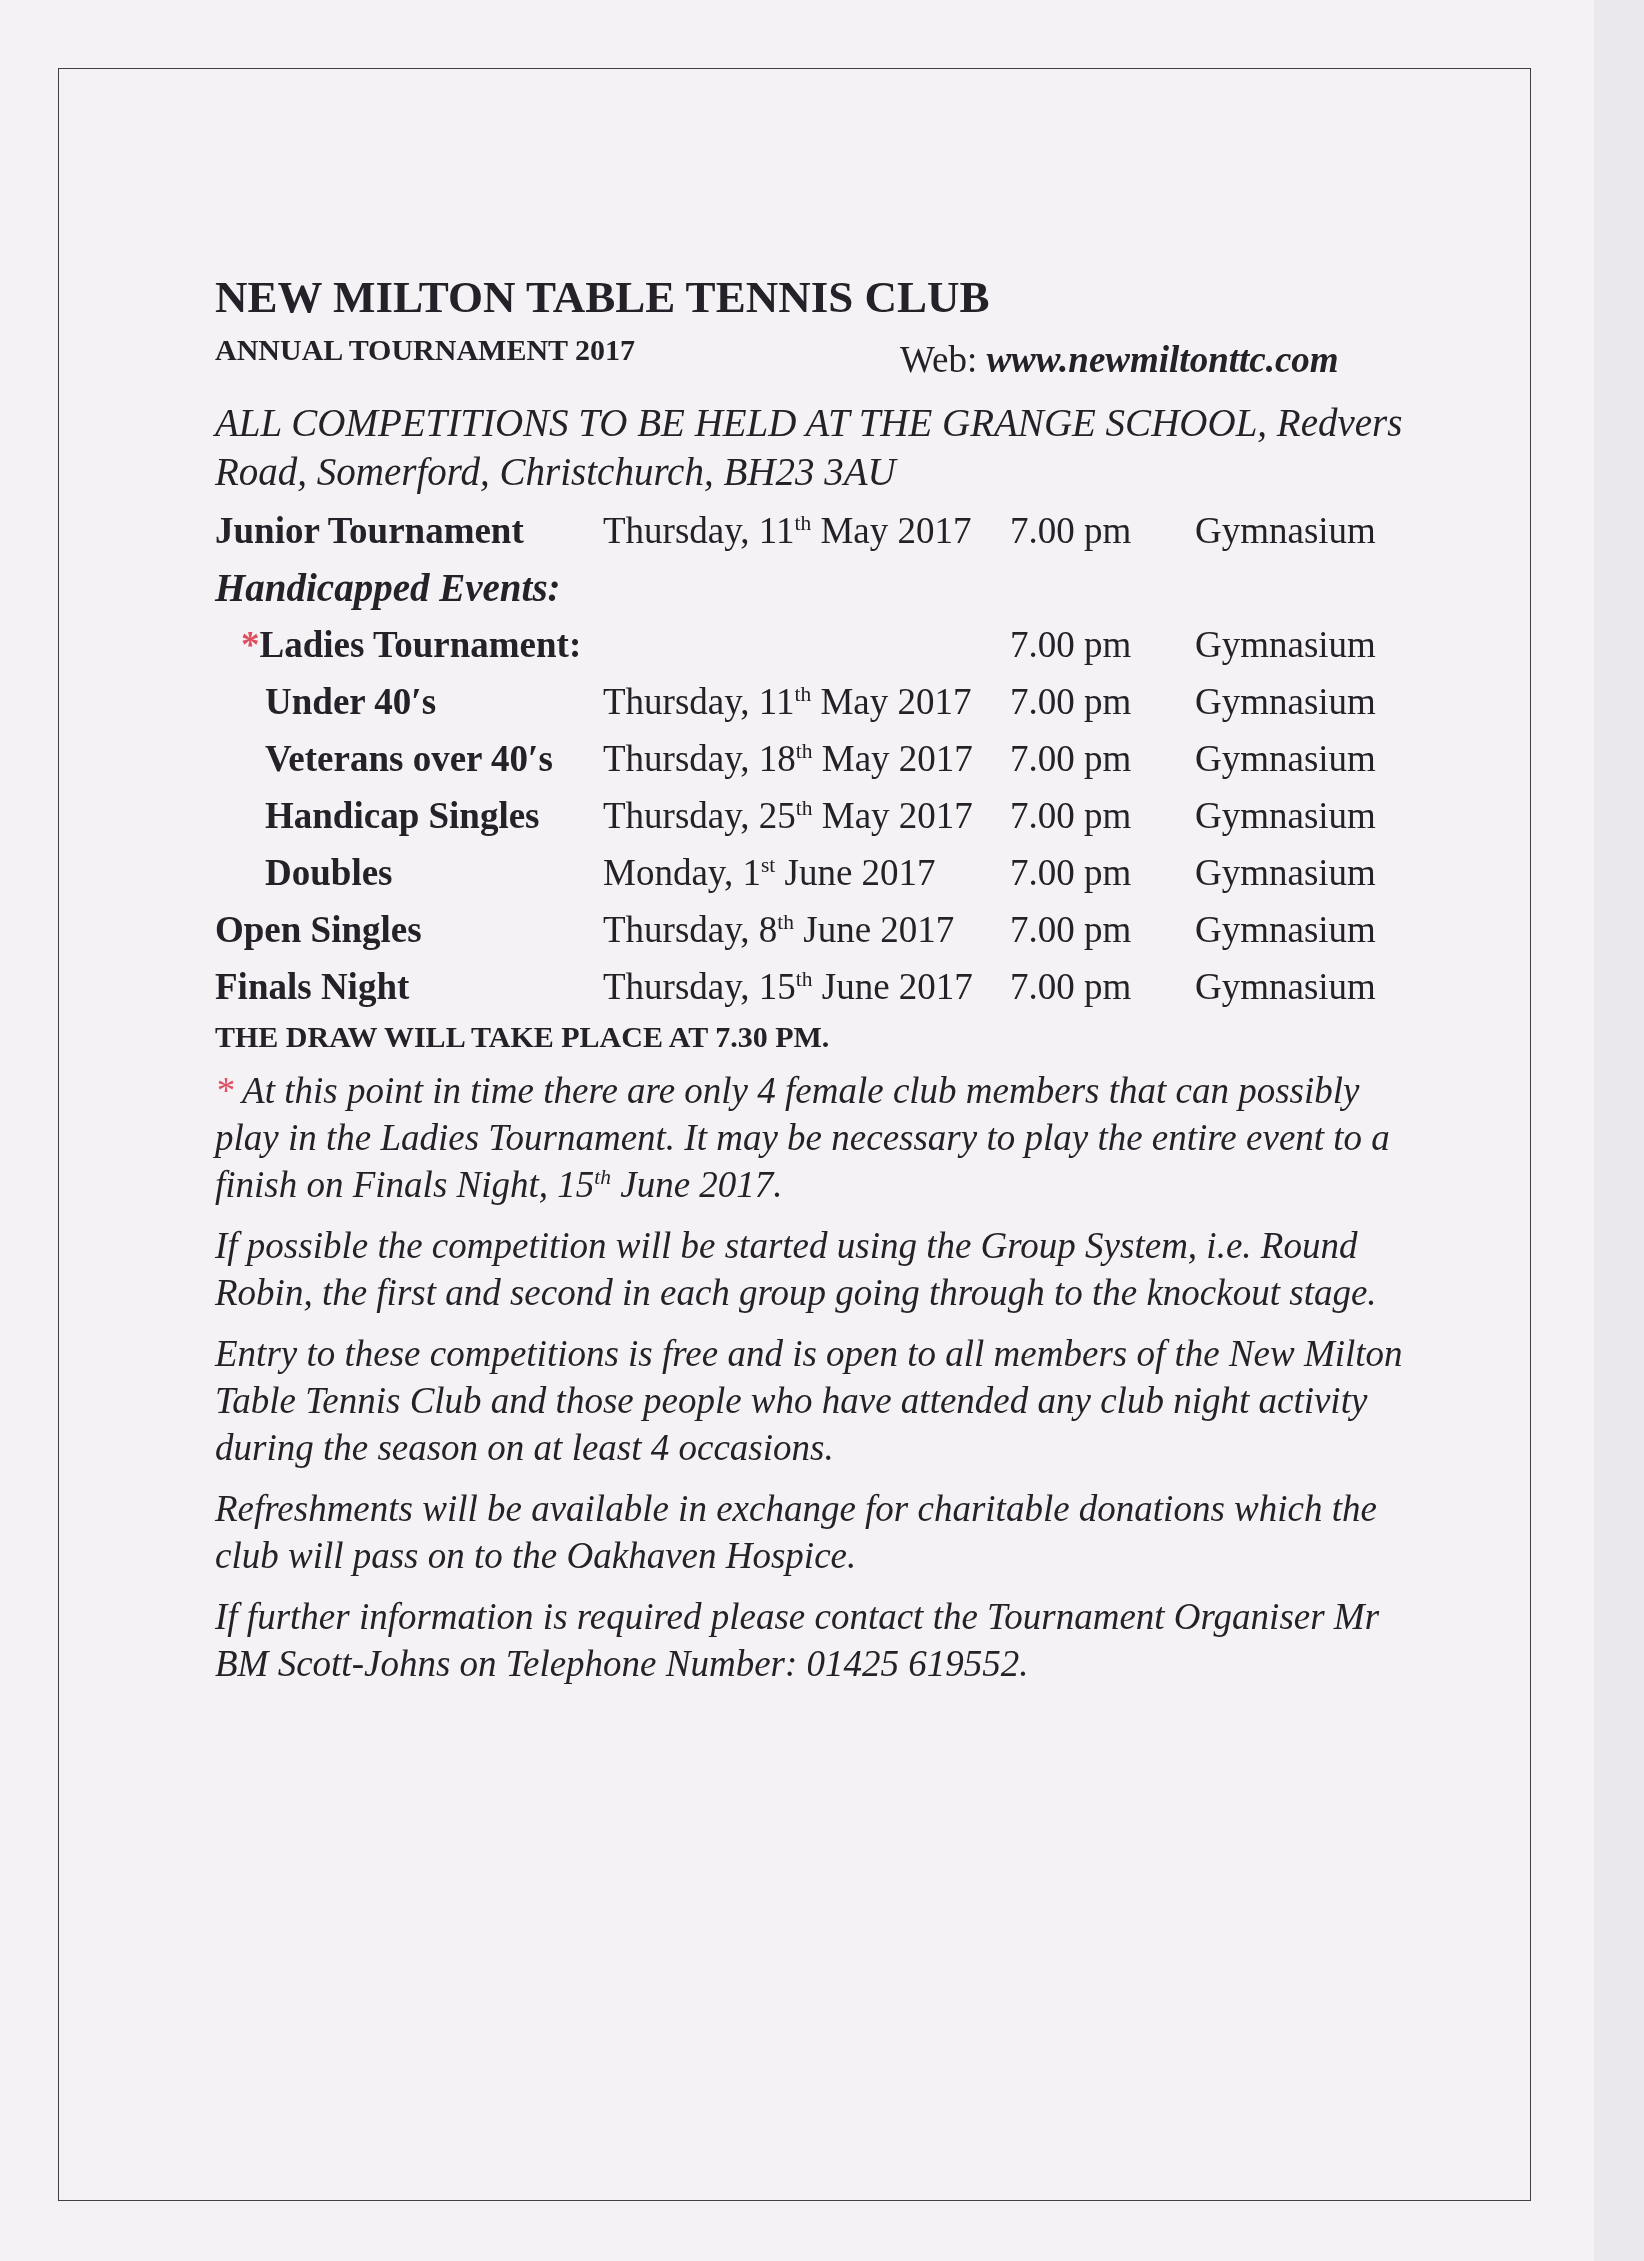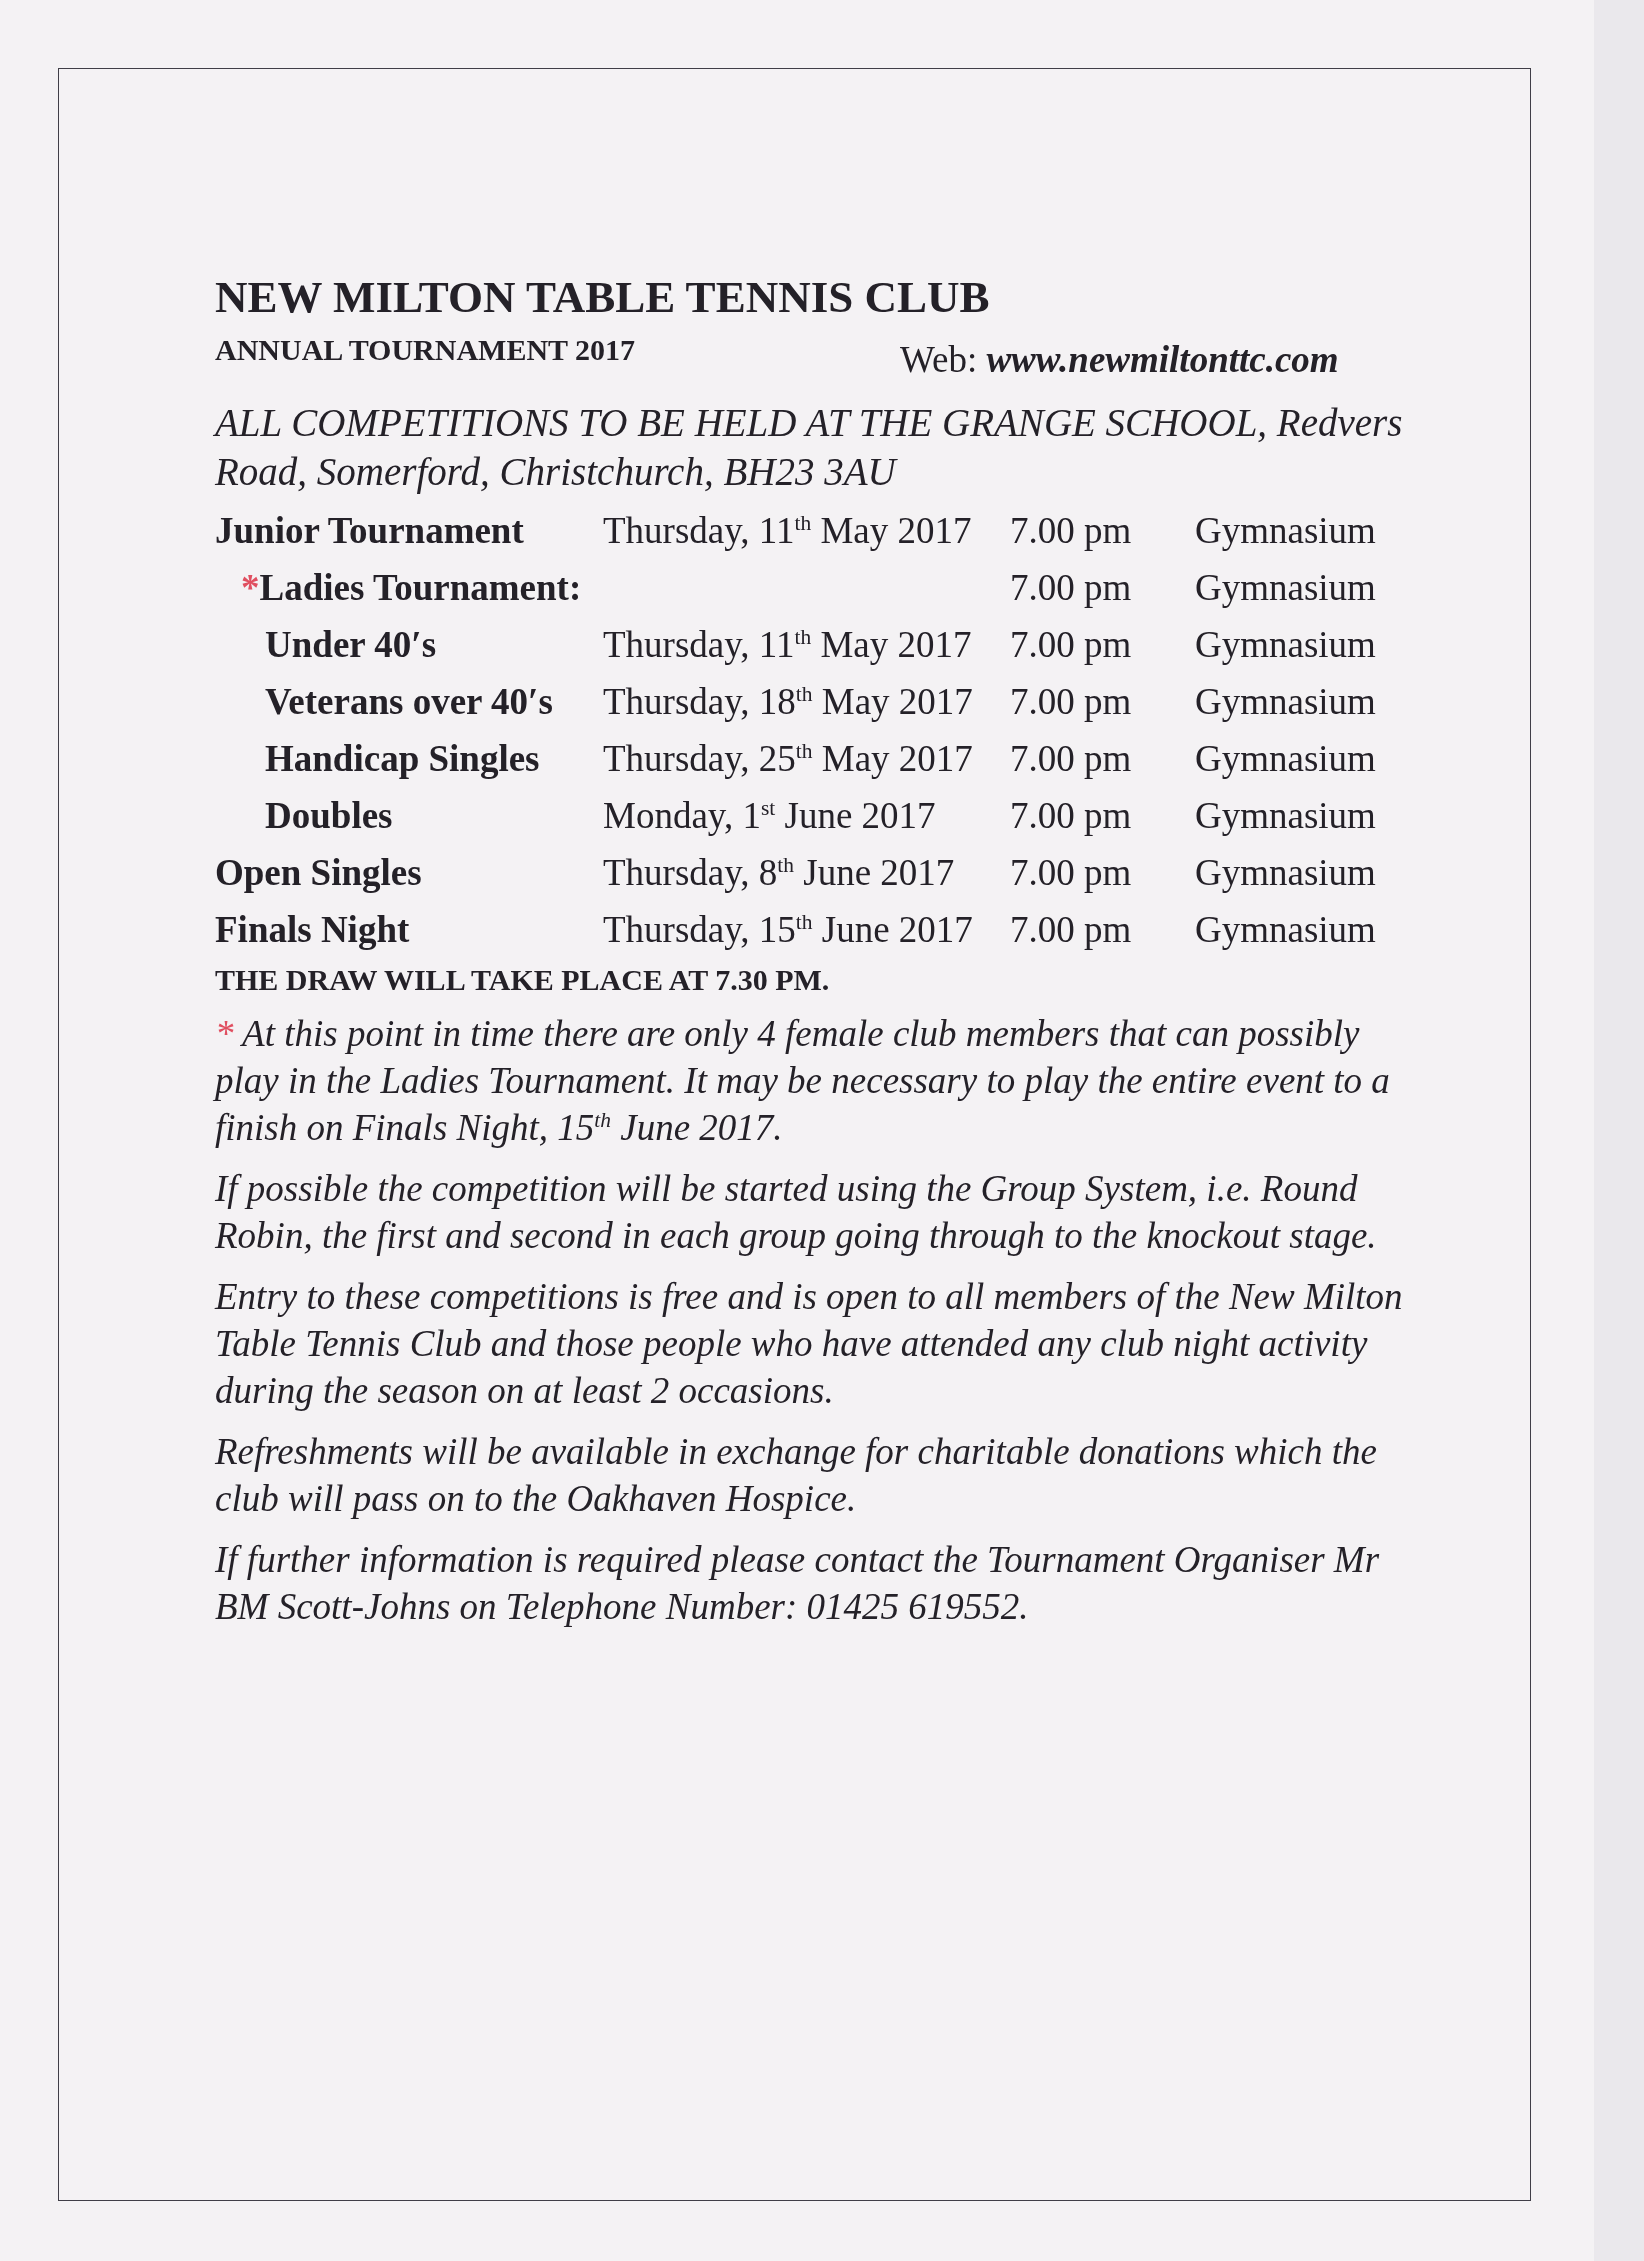--- a/index.html
+++ b/index.html
@@ -63,20 +63,21 @@
 
     <p class="venue-notice">ALL COMPETITIONS TO BE HELD AT THE GRANGE SCHOOL, Redvers Road, Somerford, Christchurch, BH23 3AU</p>
 
     <div class="schedule" id="schedule-rows">
         <div class="srow">
           <span class="c-event"><span>Junior Tournament</span></span>
           <span class="c-date"><span>Thursday, 11</span><sup>th</sup><span> May 2017</span></span>
           <span class="c-time">7.00 pm</span>
           <span class="c-venue">Gymnasium</span>
         </div>
+        <div class="srow"><span class="sub-heading">Handicapped Events:</span></div>
         <div class="srow indent has-ast">
           <span class="c-event"><span class="ast">*</span><span>Ladies Tournament:</span></span>
           <span class="c-time">7.00 pm</span>
           <span class="c-venue">Gymnasium</span>
         </div>
         <div class="srow indent">
           <span class="c-event"><span>Under 40′s</span></span>
           <span class="c-date"><span>Thursday, 11</span><sup>th</sup><span> May 2017</span></span>
           <span class="c-time">7.00 pm</span>
           <span class="c-venue">Gymnasium</span>
@@ -111,20 +112,20 @@
           <span class="c-time">7.00 pm</span>
           <span class="c-venue">Gymnasium</span>
         </div>
       </div>
 
     <p class="draw-notice">THE DRAW WILL TAKE PLACE AT 7.30 PM.</p>
 
     <div id="paragraphs">
         <p class="para"><span class="red">*</span><span> At this point in time there are only 4 female club members that can possibly play in the Ladies Tournament. It may be necessary to play the entire event to a finish on Finals Night, 15</span><sup>th</sup><span> June 2017.</span></p>
         <p class="para"><span>If possible the competition will be started using the Group System, i.e. Round Robin, the first and second in each group going through to the knockout stage.</span></p>
-        <p class="para"><span>Entry to these competitions is free and is open to all members of the New Milton Table Tennis Club and those people who have attended any club night activity during the season on at least 2 occasions.</span></p>
+        <p class="para"><span>Entry to these competitions is free and is open to all members of the New Milton Table Tennis Club and those people who have attended any club night activity during the season on at least 4 occasions.</span></p>
         <p class="para"><span>Refreshments will be available in exchange for charitable donations which the club will pass on to the Oakhaven Hospice.</span></p>
         <p class="para"><span>If further information is required please contact the Tournament Organiser Mr BM Scott-Johns on Telephone Number: 01425 619552.</span></p>
       </div>
 
   </div>
 </div>
 
 
 </body></html>

